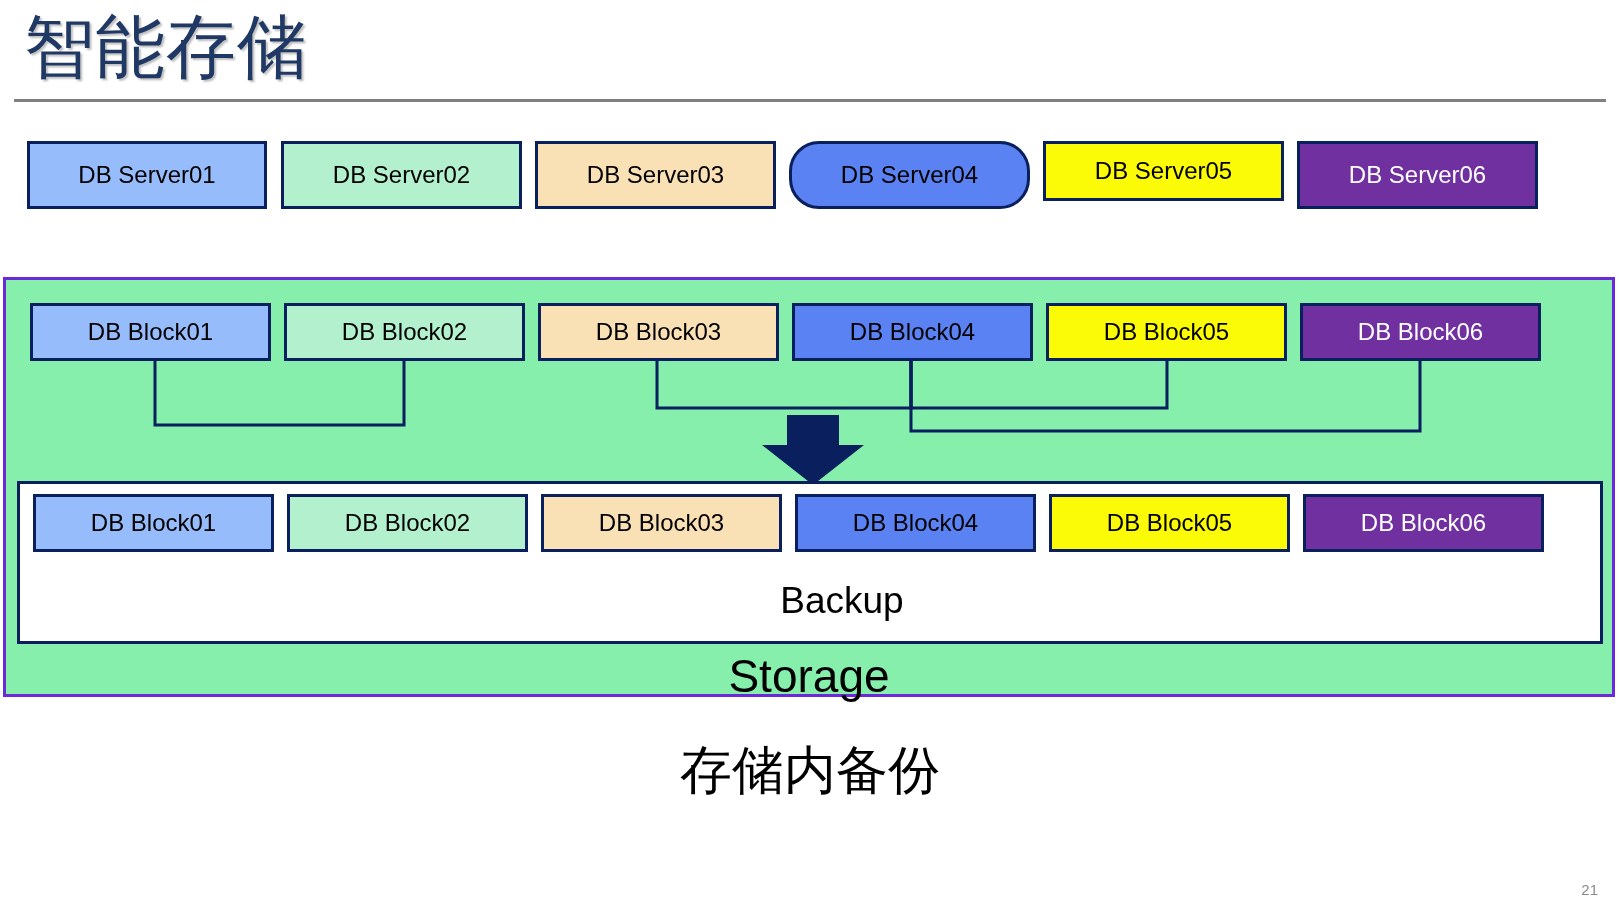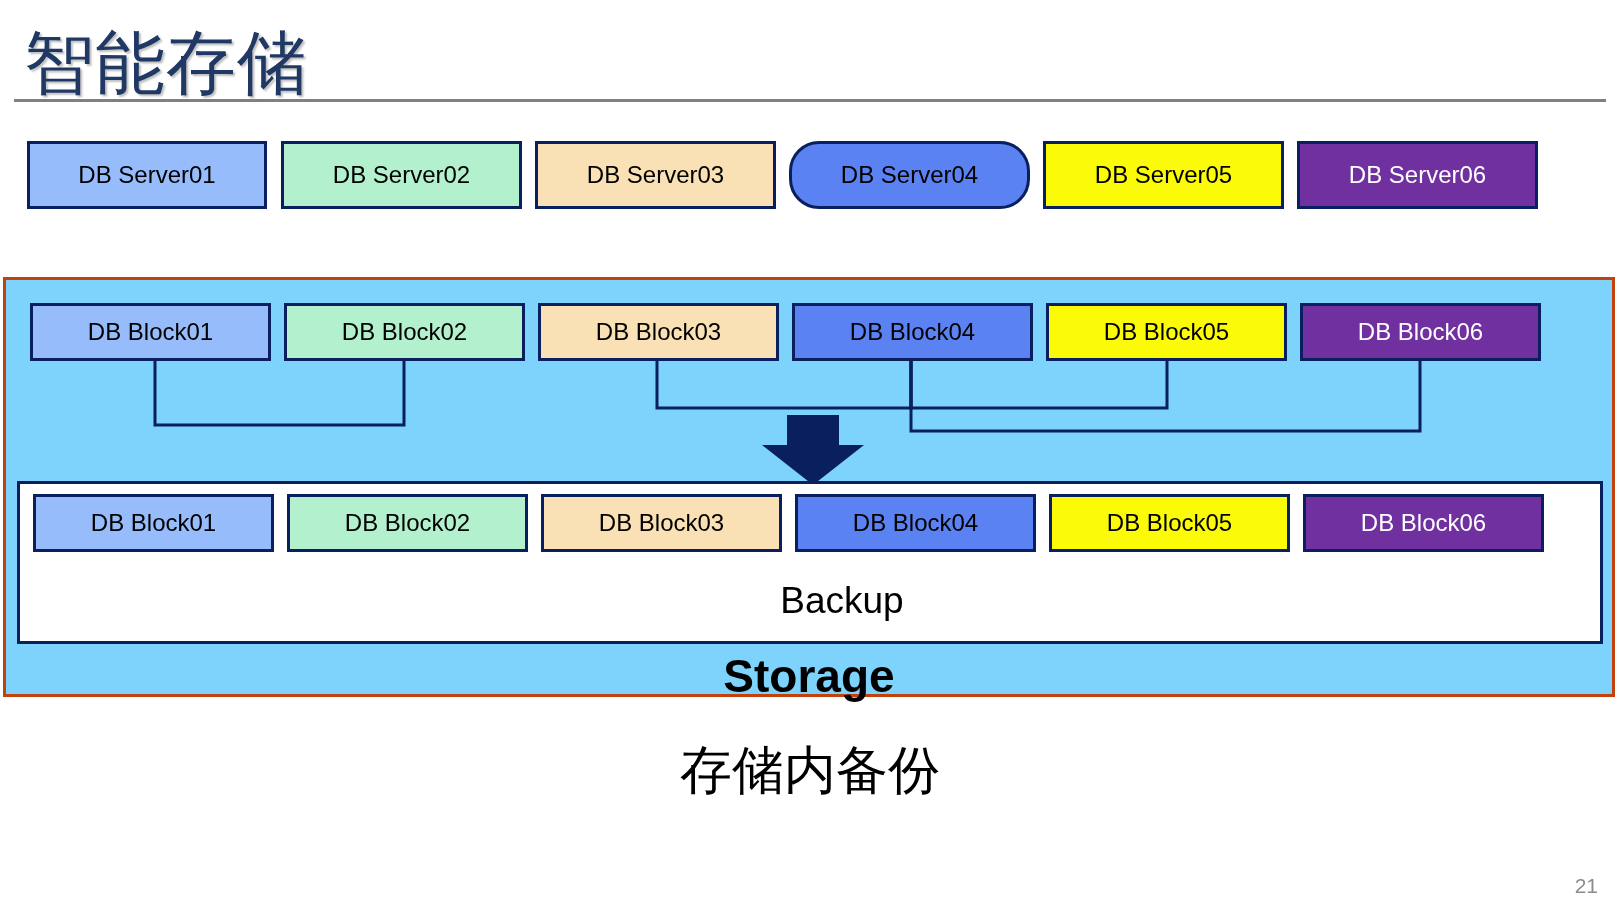--- a/index.html
+++ b/index.html
@@ -18,21 +18,21 @@
     width: 1620px;
     height: 910px;
     background: #ffffff;
     overflow: hidden;
   }
 
   
   .slide-title {
     position: absolute;
     left: 24px;
-    top: 20px;
+    top: 4px;
     font-size: 70px;
     line-height: 86px;
     font-weight: 400;
     color: #1F3864;
     letter-spacing: 1px;
     text-shadow: 2px 2px 2px rgba(140,140,140,0.55);
     white-space: nowrap;
   }
   .title-rule {
     position: absolute;
@@ -60,22 +60,22 @@
   
   .server-row { position: absolute; left: 0; top: 0; width: 1620px; height: 910px; }
 
   
   .storage-panel {
     position: absolute;
     left: 3px;
     top: 277px;
     width: 1612px;
     height: 420px;
-    background: #7dd3fc;
-    border: 3px solid #c2410c;
+    background: #86efac;
+    border: 3px solid #6d28d9;
     box-sizing: border-box;
   }
 
   .backup-panel {
     position: absolute;
     left: 11px;
     top: 201px;              
     width: 1586px;
     height: 163px;
     background: #FFFFFF;
@@ -96,21 +96,21 @@
   }
 
   .storage-label {
     position: absolute;
     left: 0;
     top: 369px;              
     width: 100%;
     text-align: center;
     font-size: 46px;
     line-height: 54px;
-    font-weight: bold;
+    font-weight: normal;
     color: #000000;
   }
 
   
   .connectors {
     position: absolute;
     left: 0;
     top: 0;
     width: 1612px;
     height: 420px;
@@ -127,21 +127,21 @@
     font-size: 52px;
     line-height: 68px;
     color: #000000;
     font-weight: 400;
   }
 
   .page-number {
     position: absolute;
     right: 22px;
     bottom: 12px;
-    font-size: 21px;
+    font-size: 15px;
     color: #8C8C8C;
   }
 </style>
 </head>
 <body>
 
 <div class="slide">
 
   <div class="slide-title">智能存储</div>
   <div class="title-rule"></div>
@@ -152,21 +152,21 @@
       </div>
       <div class="box" style="left: 281px; top: 141px; width: 241px; height: 68px; background: rgb(178, 240, 206); color: rgb(0, 0, 0);">
         <span>DB Server02</span>
       </div>
       <div class="box" style="left: 535px; top: 141px; width: 241px; height: 68px; background: rgb(250, 224, 181); color: rgb(0, 0, 0);">
         <span>DB Server03</span>
       </div>
       <div class="box" style="left: 789px; top: 141px; width: 241px; height: 68px; background: rgb(91, 130, 242); color: rgb(0, 0, 0); border-radius: 30px;">
         <span>DB Server04</span>
       </div>
-      <div class="box" style="left: 1043px; top: 141px; width: 241px; height: 68px; background: rgb(251, 251, 7); color: rgb(0, 0, 0);">
+      <div class="box" style="left: 1043px; top: 141px; width: 241px; height: 60px; background: rgb(251, 251, 7); color: rgb(0, 0, 0);">
         <span>DB Server05</span>
       </div>
       <div class="box" style="left: 1297px; top: 141px; width: 241px; height: 68px; background: rgb(112, 48, 160); color: rgb(255, 255, 255); text-align: center;">
         <span>DB Server06</span>
       </div>
     </div>
 
   <div class="storage-panel">
 
     <svg class="connectors" viewBox="0 0 1612 420" preserveAspectRatio="none">

